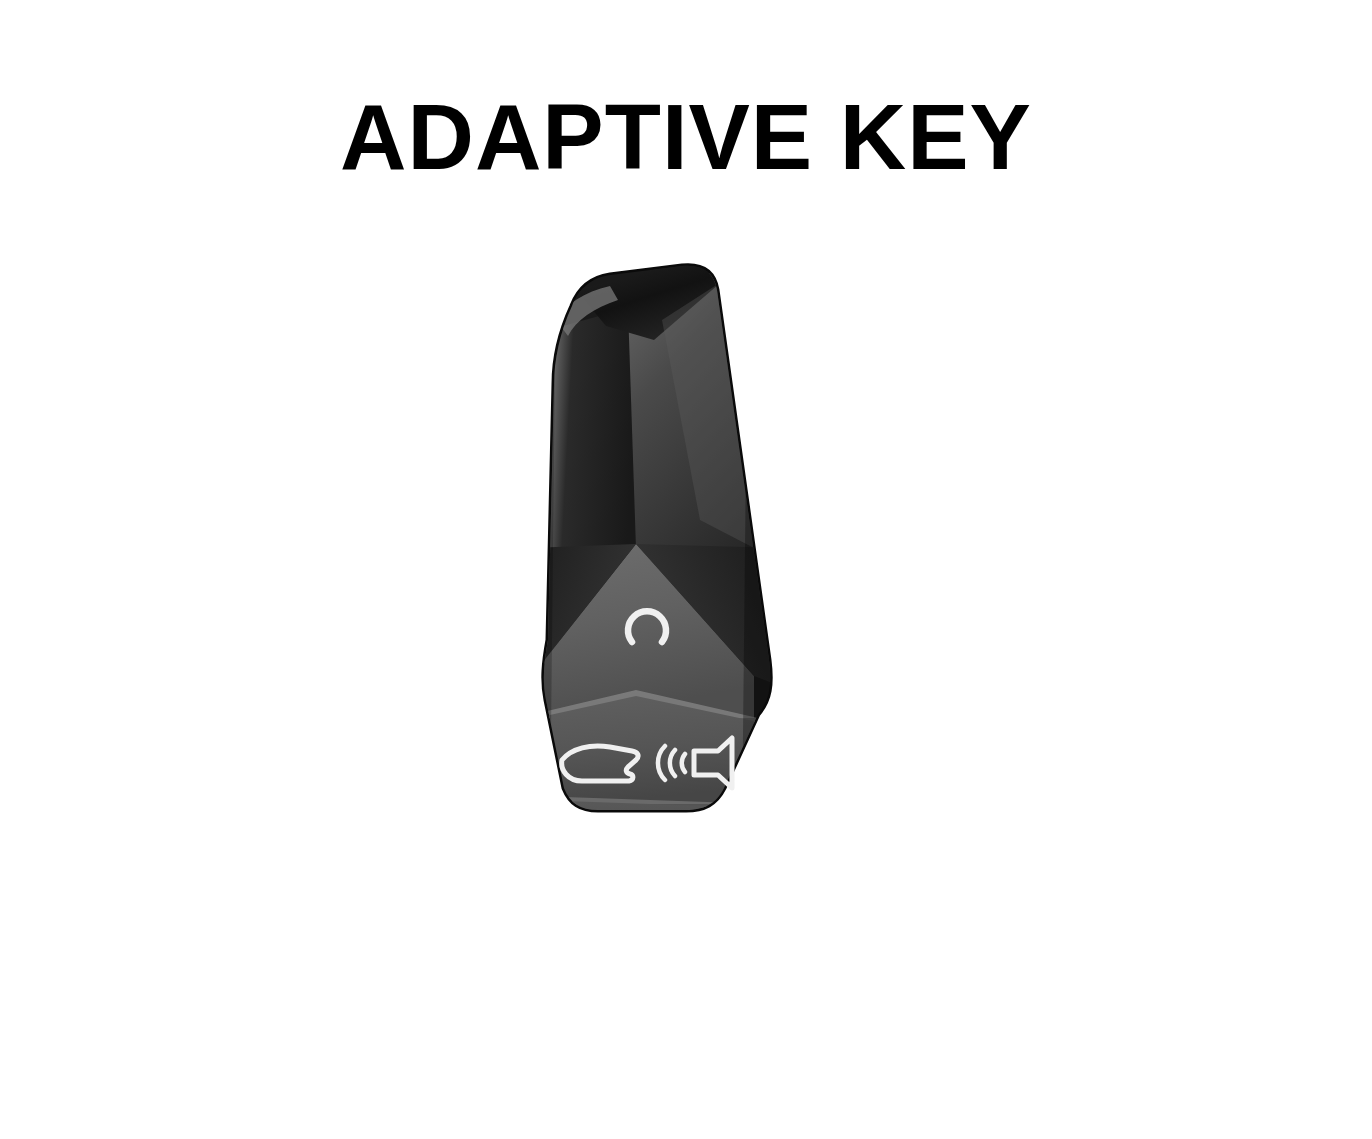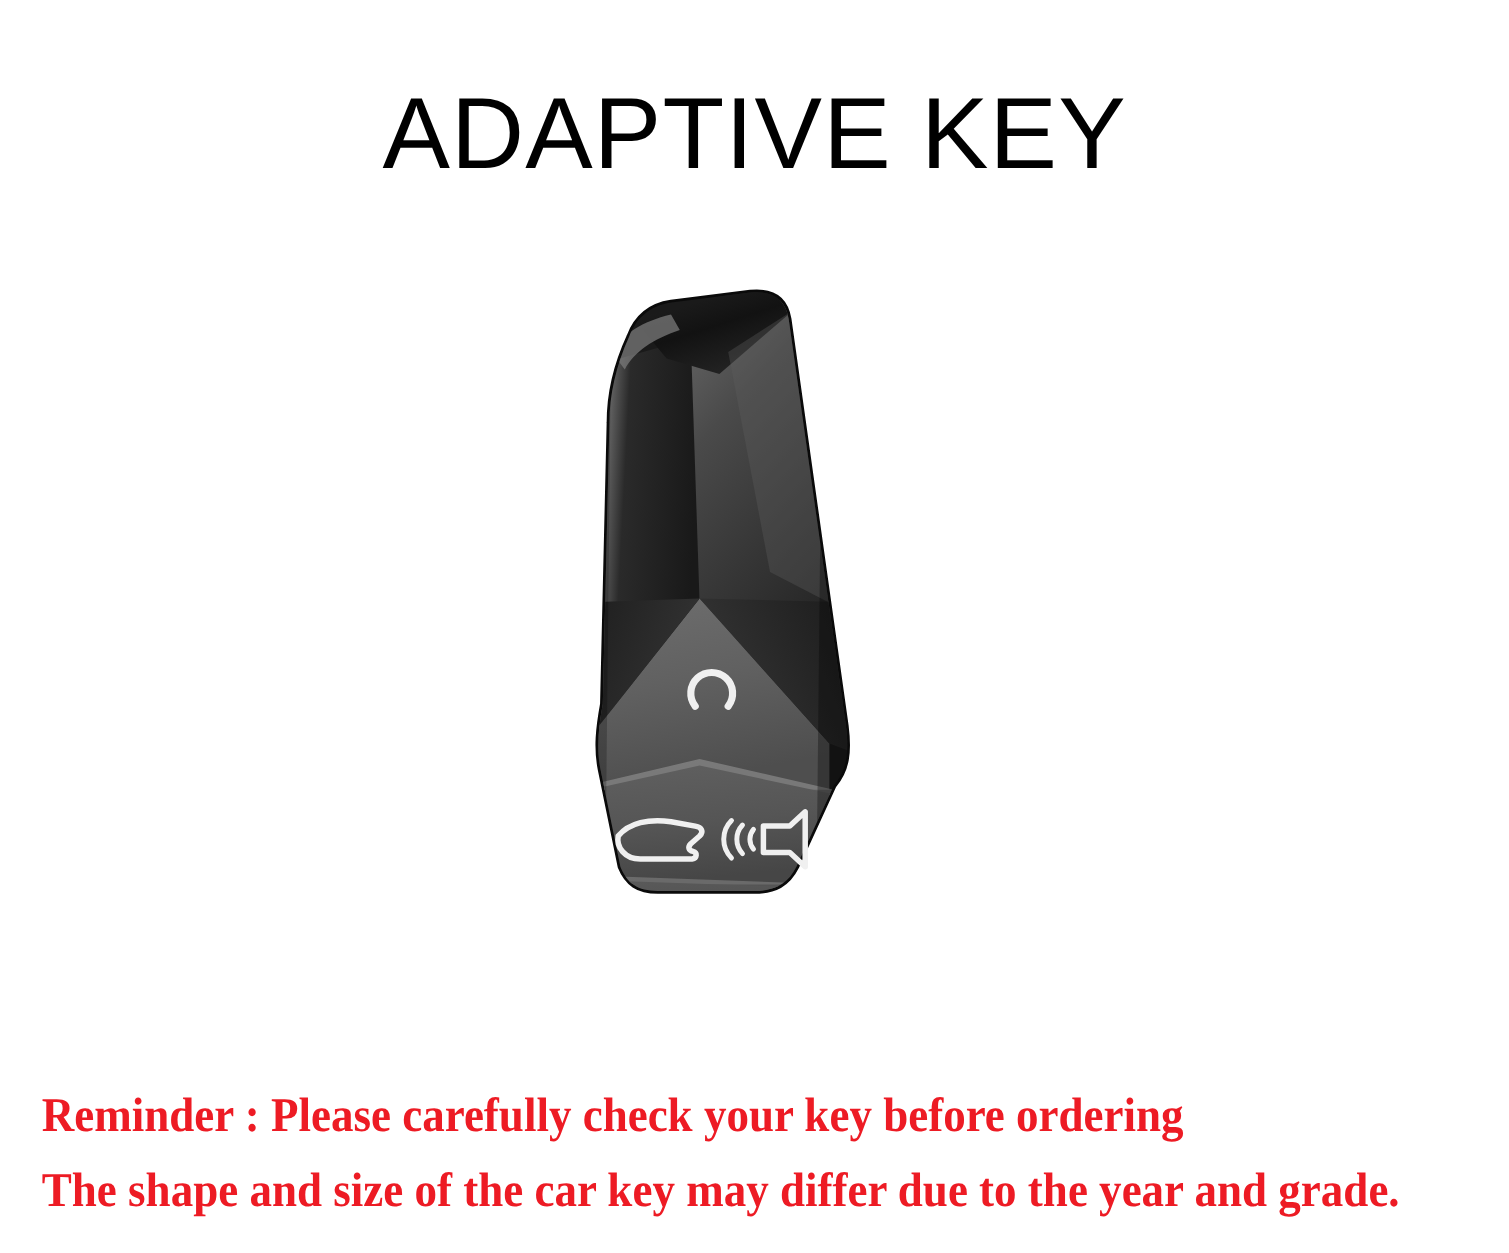--- a/index.html
+++ b/index.html
@@ -18,27 +18,27 @@
     width: 1372px;
     height: 1139px;
     background: #ffffff;
     overflow: hidden;
   }
 
   
   #title {
     position: absolute;
     left: 0;
-    top: 74px;
+    top: 89px;
     width: 1372px;
     text-align: center;
     font-family: "Liberation Sans", sans-serif;
     font-size: 92px;
     line-height: 96px;
-    font-weight: 400;
+    font-weight: 700;
     letter-spacing: 1px;
     color: #000000;
     white-space: nowrap;
   }
 
   
   #keyfob-figure {
     position: absolute;
     left: 486px;
     top: 248px;
@@ -235,18 +235,14 @@
                  L 231 620
                  L 211 638
                  L 190 620 Z" fill="none" stroke="#f0f0f0" stroke-width="5.5" stroke-linejoin="round"></path>
         <rect x="199" y="596" width="10" height="9" rx="2" fill="#f0f0f0"></rect>
         <rect x="213" y="596" width="10" height="9" rx="2" fill="#f0f0f0"></rect>
         <rect x="199" y="611" width="24" height="5" rx="2" fill="#f0f0f0"></rect>
       </g>
     </svg>
   </div>
 
-  <div id="reminder">
-    <div class="reminder-line">Reminder : Please carefully check your key before ordering</div>
-    <div class="reminder-line">The shape and size of the car key may differ due to the year and grade.</div>
-  </div>
 
 </div>
 
 </body></html>

